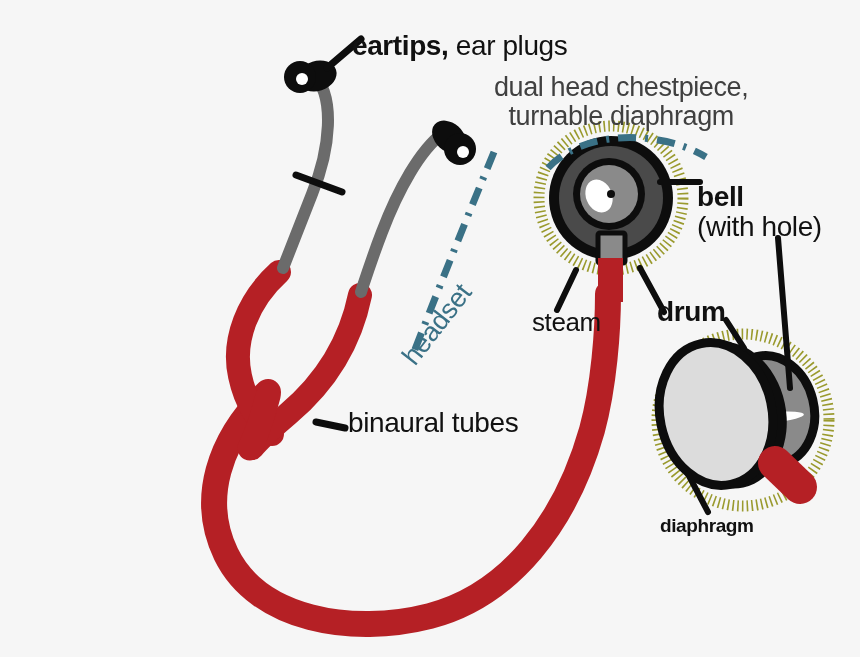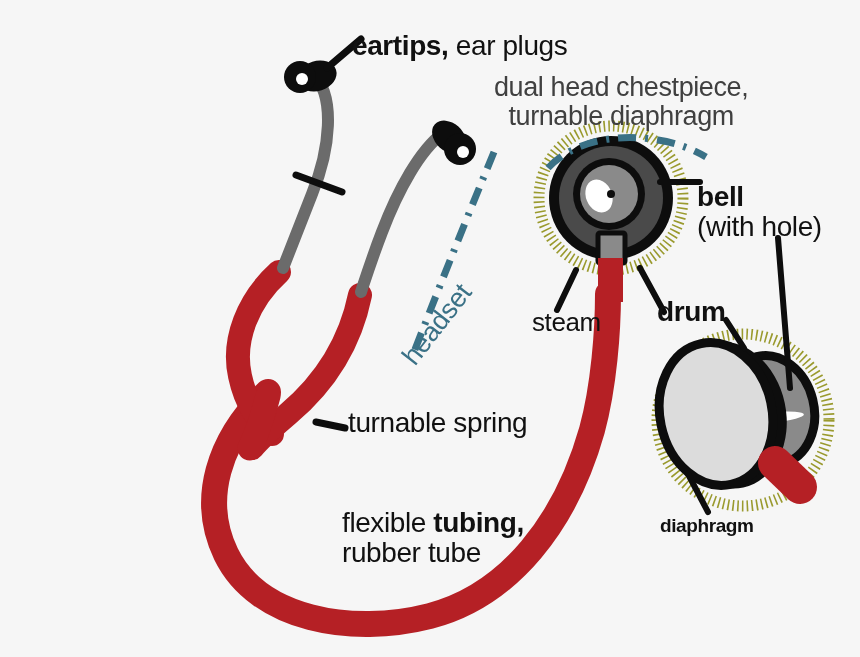--- a/index.html
+++ b/index.html
@@ -150,20 +150,18 @@
 
   <div class="lbl" id="lbl-bell"><span class="b">bell</span>
 <span>(with hole)</span></div>
 
   <div class="lbl" id="lbl-steam">steam</div>
 
   <div class="lbl b" id="lbl-drum">drum</div>
 
   <div id="lbl-headset">headset</div>
 
-  <div class="lbl" id="lbl-binaural">turnable spring</div>
+  <div class="lbl" id="lbl-binaural">binaural tubes</div>
 
-  <div class="lbl" id="lbl-tubing"><span>flexible </span><span class="b">tubing,</span>
-<span>rubber tube</span></div>
 
   <div class="lbl b" id="lbl-diaphragm">diaphragm</div>
 
 </div>
 
 </body></html>

